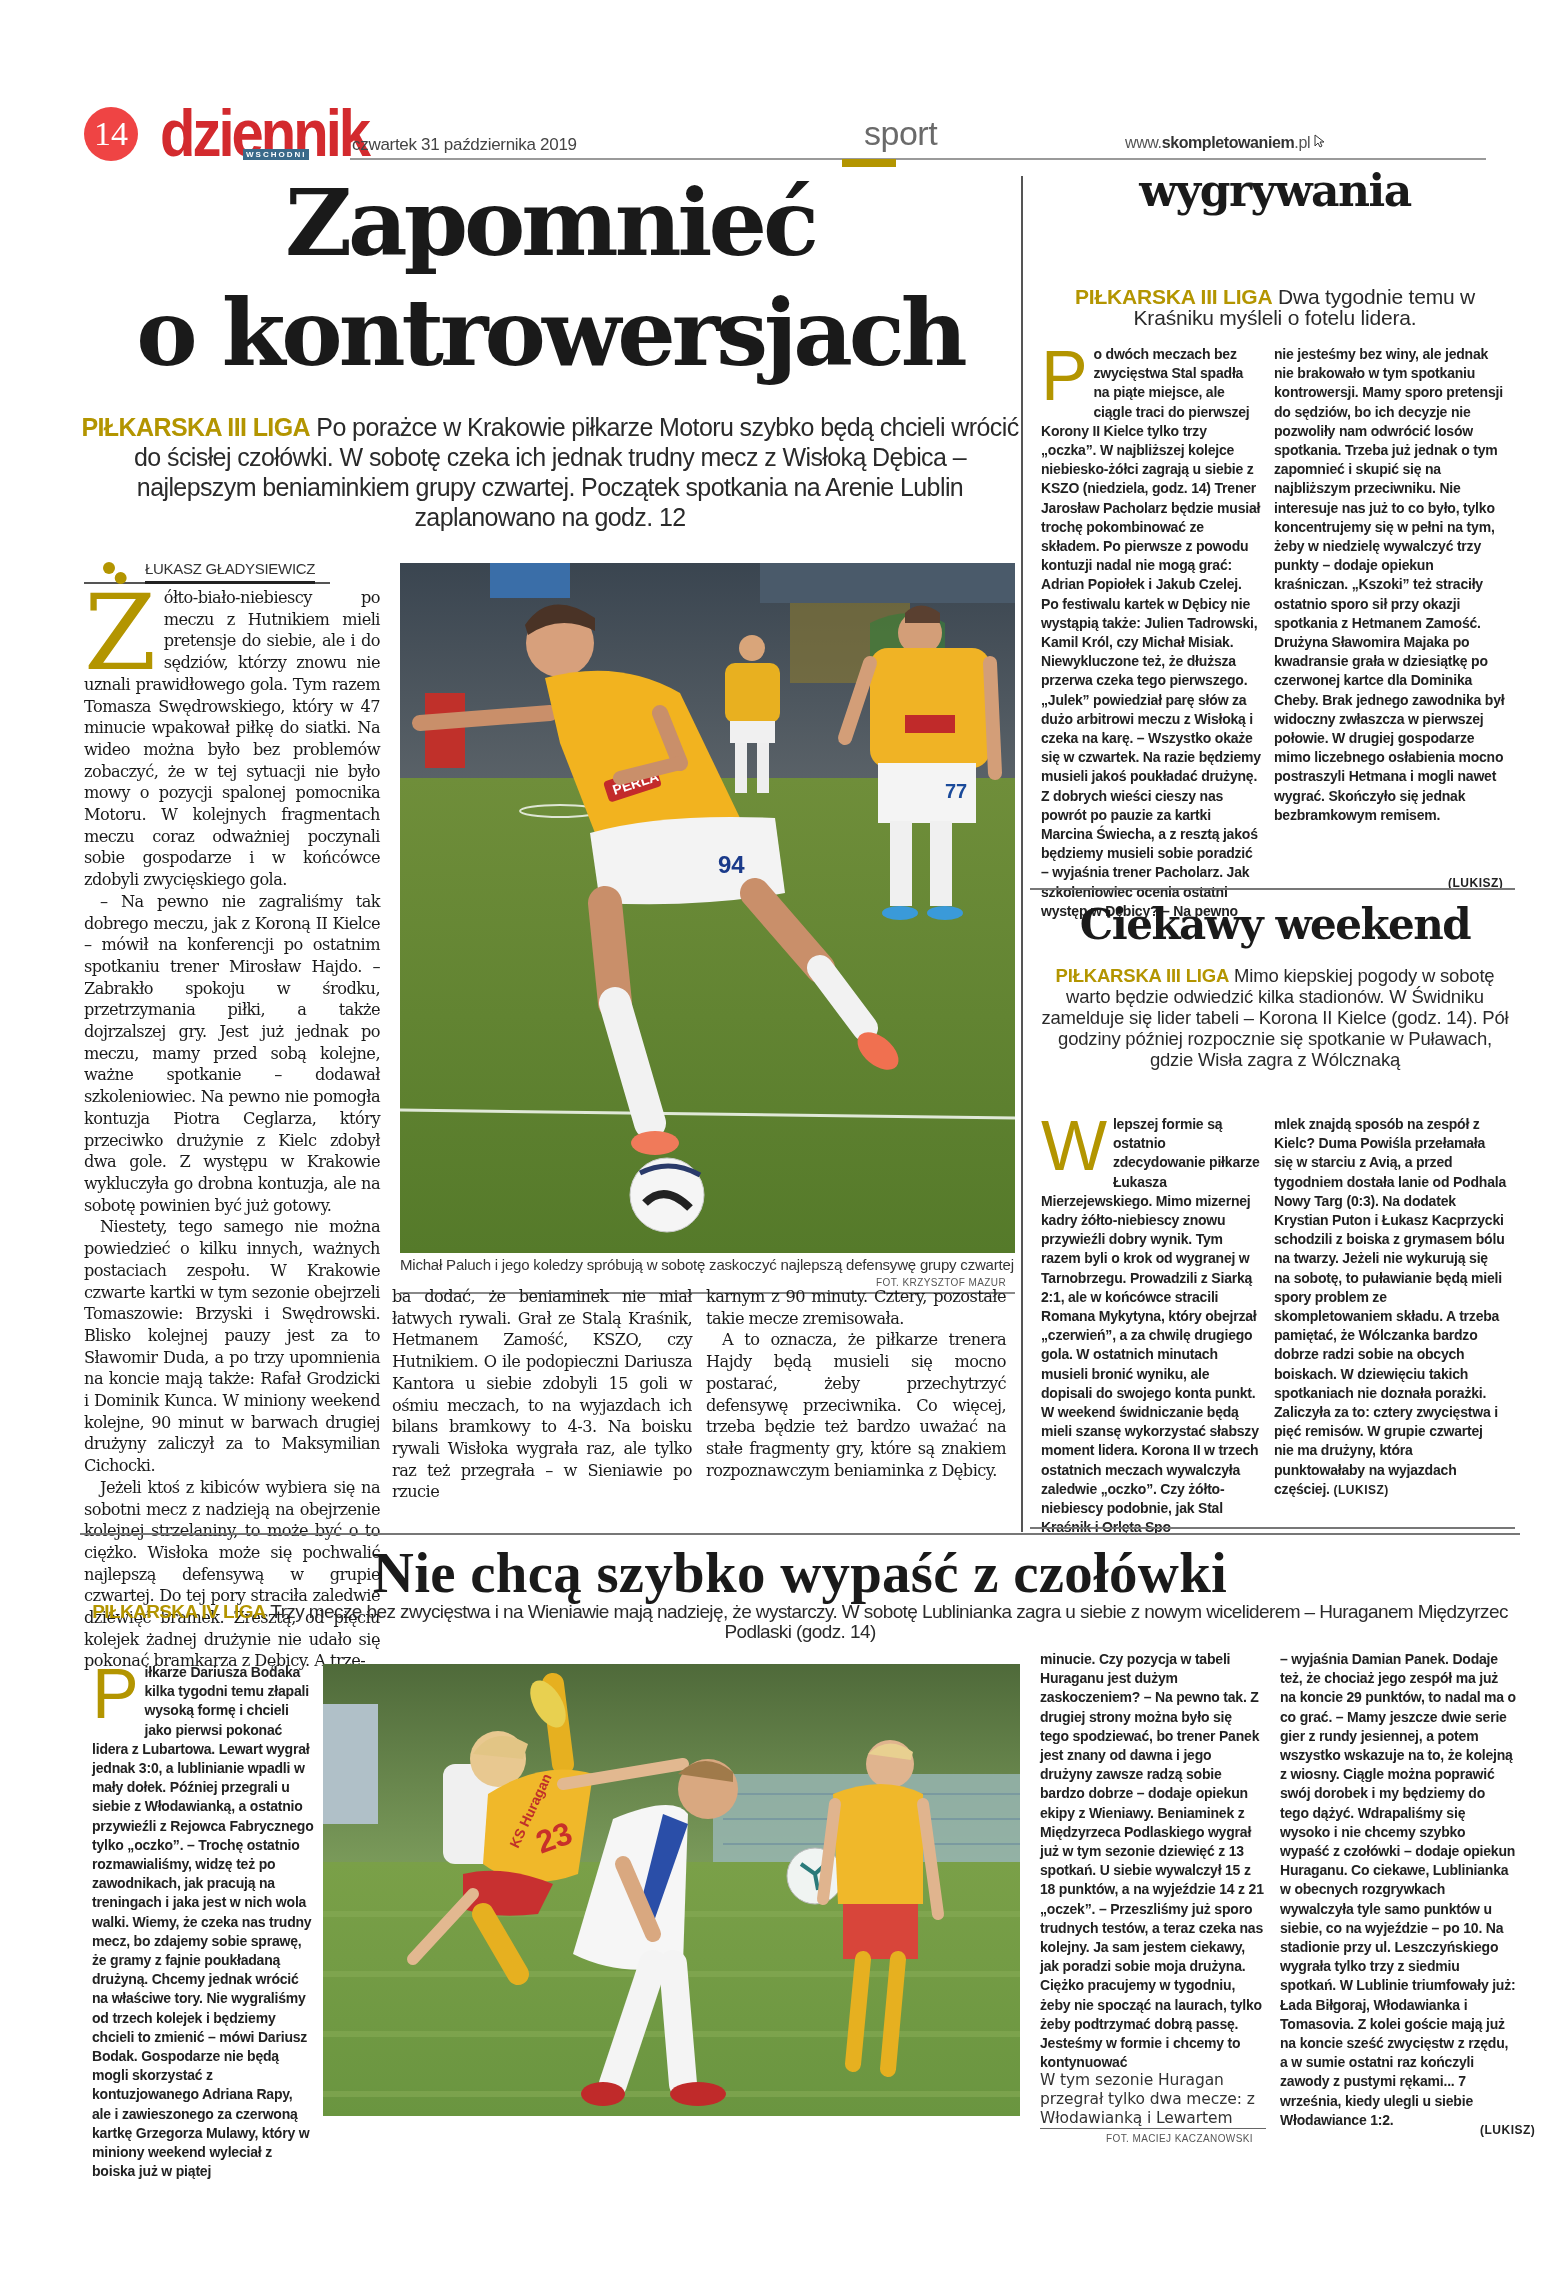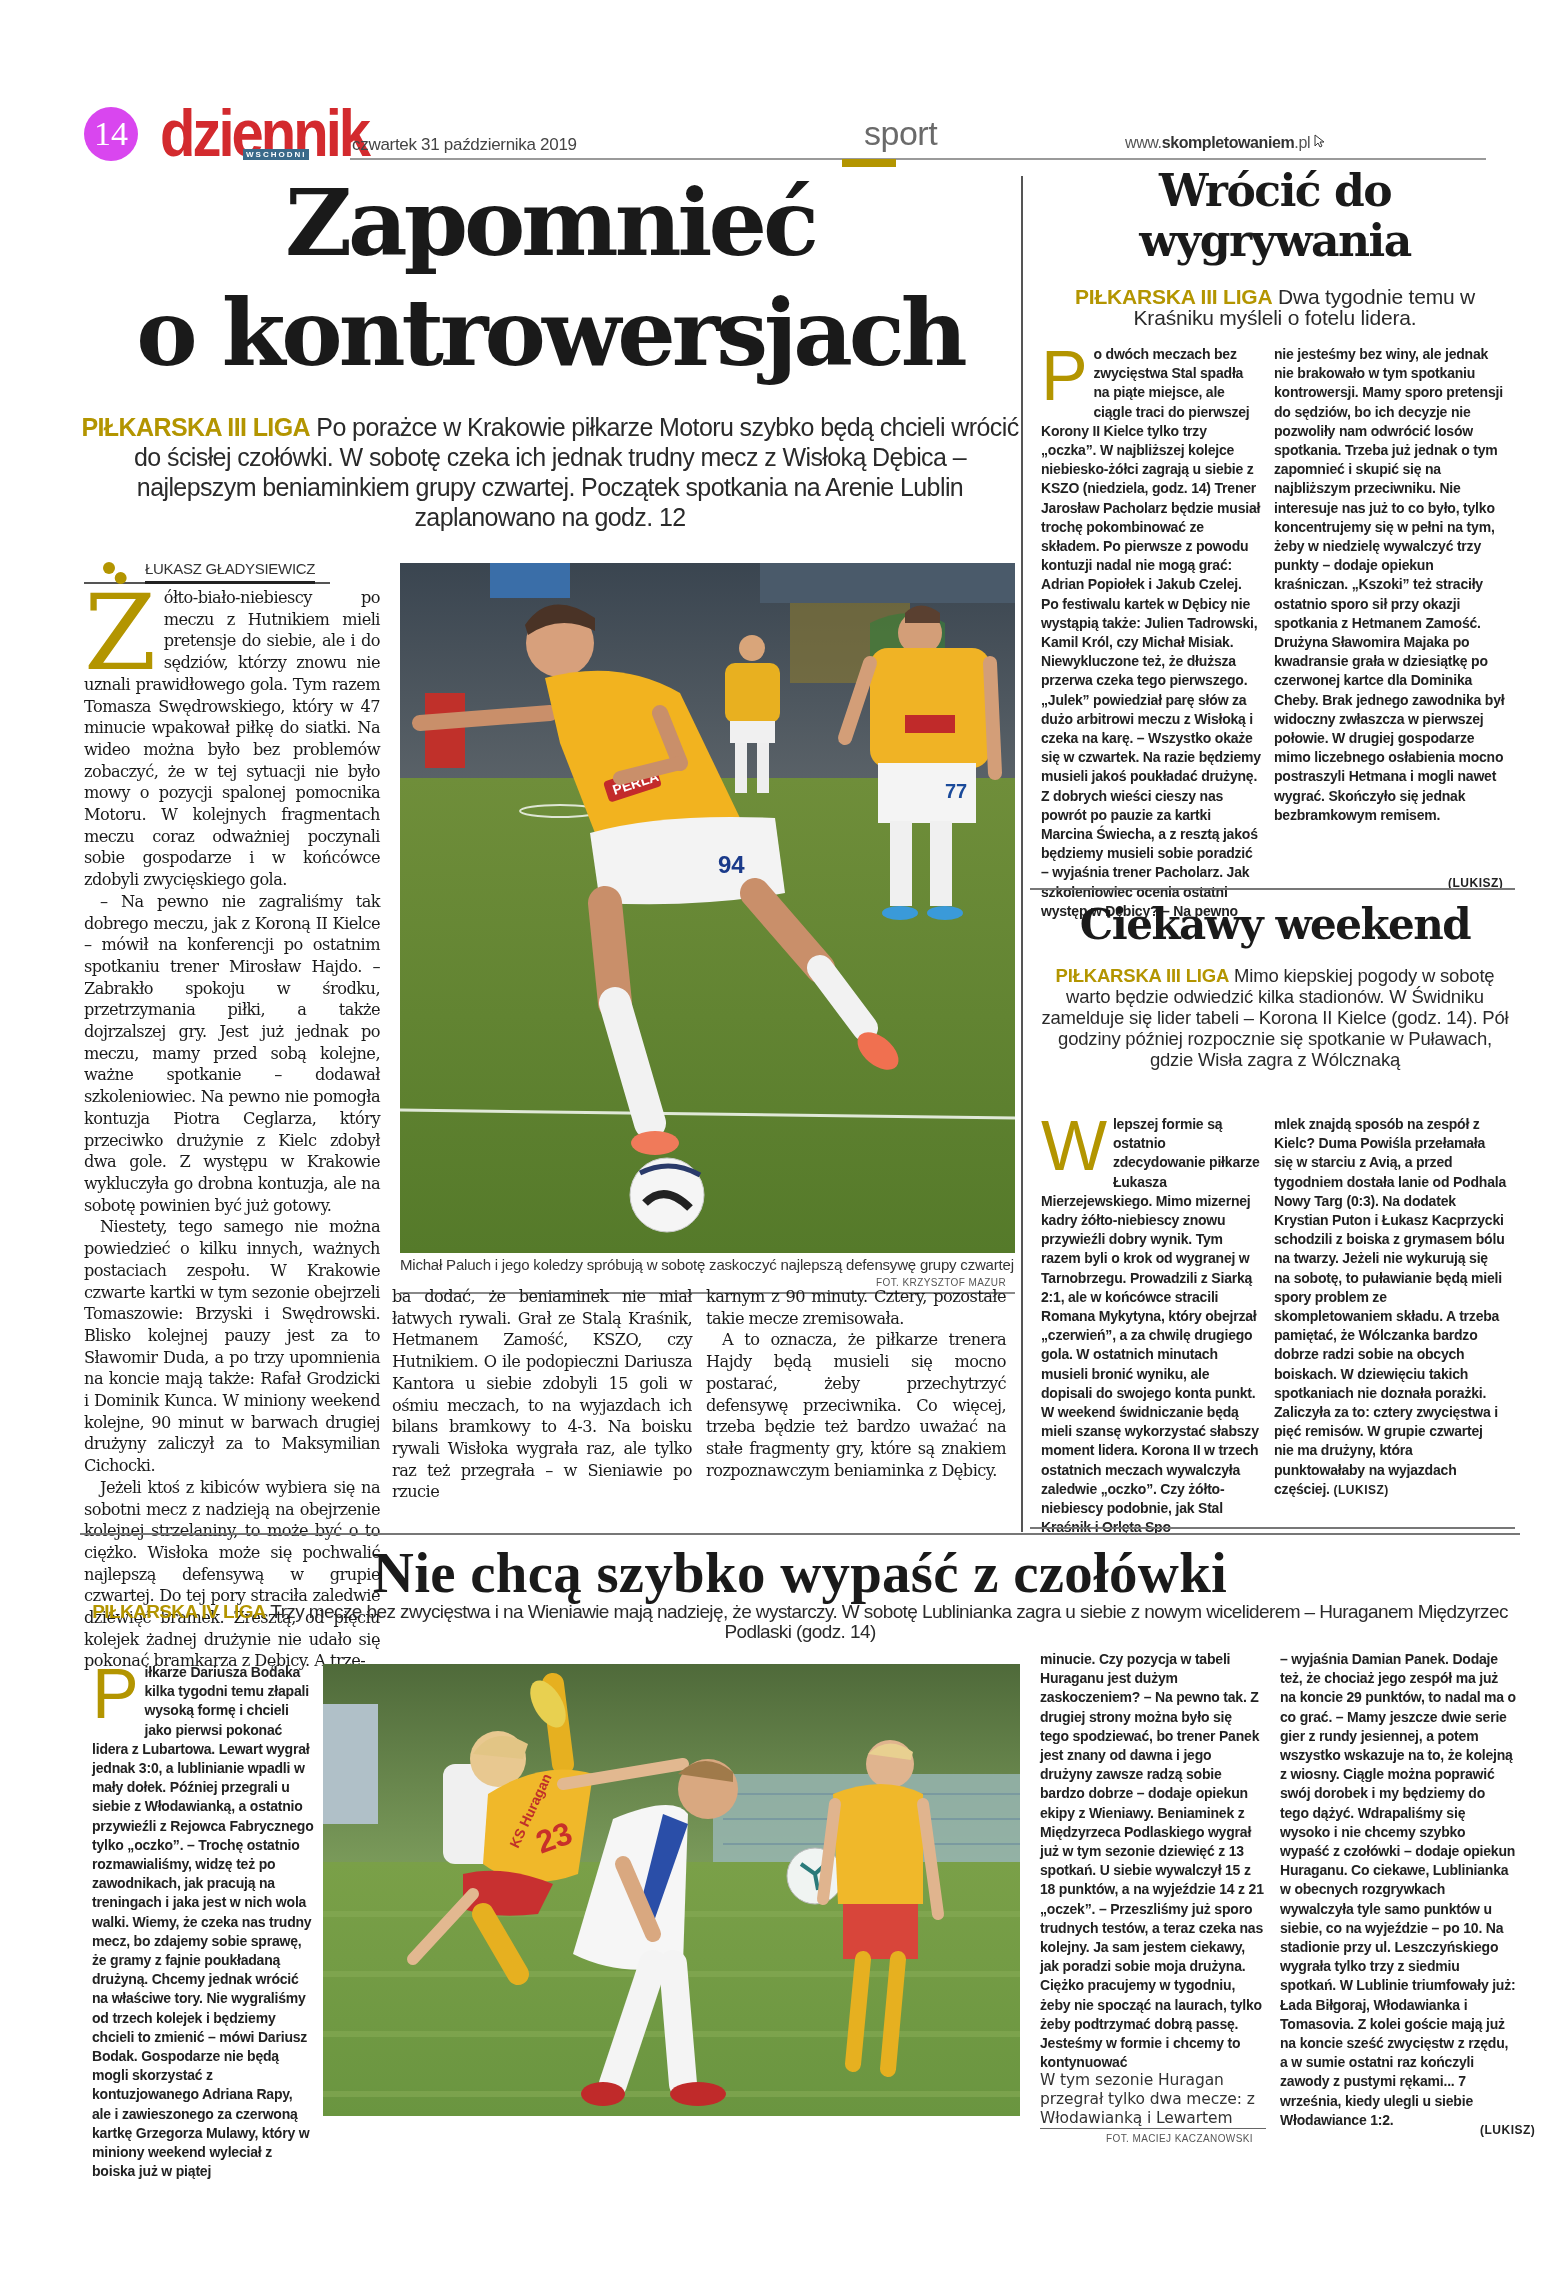--- a/index.html
+++ b/index.html
@@ -1,21 +1,21 @@
 <!DOCTYPE html>
 <html><head>
 <meta charset="utf-8">
 <style>
   * { box-sizing: border-box; margin: 0; padding: 0; }
   html, body { width: 1558px; height: 2281px; background: #ffffff; overflow: hidden; }
   body { position: relative; font-family: "DejaVu Serif", serif; color: #1a1a1a; }
   .abs { position: absolute; }
 
   
-  .page-num { left: 84px; top: 107px; width: 54px; height: 54px; border-radius: 50%; background: #d946ef; color: #fff; font-family: "Liberation Serif", serif; font-size: 34px; line-height: 54px; text-align: center; }
+  .page-num { left: 84px; top: 107px; width: 54px; height: 54px; border-radius: 50%; background: #ef4444; color: #fff; font-family: "Liberation Serif", serif; font-size: 34px; line-height: 54px; text-align: center; }
   .logo { left: 160px; top: 100px; font-family: "Liberation Sans", sans-serif; font-weight: bold; font-size: 58px; color: #d32a2e; letter-spacing: -3px; transform: scaleY(1.15); transform-origin: left top; line-height: 58px; }
   .logo-sub { left: 243px; top: 149px; background: #3a6a8a; color: #fff; font-family: "Liberation Sans", sans-serif; font-size: 8px; font-weight: bold; letter-spacing: 2px; padding: 1px 3px; }
   .header-date { left: 352px; top: 135px; font-family: "Liberation Sans", sans-serif; font-size: 17px; color: #444; letter-spacing: -0.3px; }
   .header-rule { left: 350px; top: 158px; width: 1136px; height: 2px; background: #9a9a9a; }
   .section-label { left: 864px; top: 114px; font-family: "Liberation Sans", sans-serif; font-size: 34px; color: #6a6a6a; letter-spacing: -0.5px; font-weight: 300; }
   .section-bar { left: 842px; top: 159px; width: 54px; height: 8px; background: #b39500; }
   .site-url { left: 1125px; top: 134px; font-family: "Liberation Sans", sans-serif; font-size: 16px; color: #555; letter-spacing: -0.4px; }
   .site-url b { color: #333; }
 
   
@@ -190,21 +190,20 @@
   <p class="first">ba dodać, że beniaminek nie miał łatwych rywali. Grał ze Stalą Kraśnik, Hetmanem Zamość, KSZO, czy Hutnikiem. O ile podopieczni Dariusza Kantora u siebie zdobyli 15 goli w ośmiu meczach, to na wyjazdach ich bilans bramkowy to 4-3. Na boisku rywali Wisłoka wygrała raz, ale tylko raz też przegrała – w Sieniawie po rzucie</p>
 </div>
 <div class="abs serif-body col3">
   <p class="first">karnym z 90 minuty. Cztery, pozostałe takie mecze zremisowała.</p>
   <p>A to oznacza, że piłkarze trenera Hajdy będą musieli się mocno postarać, żeby przechytrzyć defensywę przeciwnika. Co więcej, trzeba będzie też bardzo uważać na stałe fragmenty gry, które są znakiem rozpoznawczym beniaminka z Dębicy.</p>
 </div>
 
 <div class="abs vrule-main"></div>
 
 <div class="abs side-title side1-title">
-  <div>Wrócić do</div>
   <div>wygrywania</div>
 </div>
 <div class="abs lead side1-lead">
   <span class="tag">PIŁKARSKA III LIGA</span>
   <span>Dwa tygodnie temu w Kraśniku myśleli o fotelu lidera.</span>
 </div>
 <div class="abs sans-body s1c1">
   <span class="dropcap-sans">P</span><span>o dwóch meczach bez zwycięstwa Stal spadła na piąte miejsce, ale ciągle traci do pierwszej Korony II Kielce tylko trzy „oczka”. W najbliższej kolejce niebiesko-żółci zagrają u siebie z KSZO (niedziela, godz. 14) Trener Jarosław Pacholarz będzie musiał trochę pokombinować ze składem. Po pierwsze z powodu kontuzji nadal nie mogą grać: Adrian Popiołek i Jakub Czelej. Po festiwalu kartek w Dębicy nie wystąpią także: Julien Tadrowski, Kamil Król, czy Michał Misiak. Niewykluczone też, że dłuższa przerwa czeka tego pierwszego. „Julek” powiedział parę słów za dużo arbitrowi meczu z Wisłoką i czeka na karę. – Wszystko okaże się w czwartek. Na razie będziemy musieli jakoś poukładać drużynę. Z dobrych wieści cieszy nas powrót po pauzie za kartki Marcina Świecha, a z resztą jakoś będziemy musieli sobie poradzić – wyjaśnia trener Pacholarz. Jak szkoleniowiec ocenia ostatni występ w Dębicy? – Na pewno</span>
 </div>
 <div class="abs sans-body s1c2">nie jesteśmy bez winy, ale jednak nie brakowało w tym spotkaniu kontrowersji. Mamy sporo pretensji do sędziów, bo ich decyzje nie pozwoliły nam odwrócić losów spotkania. Trzeba już jednak o tym zapomnieć i skupić się na najbliższym przeciwniku. Nie interesuje nas już to co było, tylko koncentrujemy się w pełni na tym, żeby w niedzielę wywalczyć trzy punkty – dodaje opiekun kraśniczan. „Kszoki” też straciły ostatnio sporo sił przy okazji spotkania z Hetmanem Zamość. Drużyna Sławomira Majaka po kwadransie grała w dziesiątkę po czerwonej kartce dla Dominika Cheby. Brak jednego zawodnika był widoczny zwłaszcza w pierwszej połowie. W drugiej gospodarze mimo liczebnego osłabienia mocno postraszyli Hetmana i mogli nawet wygrać. Skończyło się jednak bezbramkowym remisem.</div>

